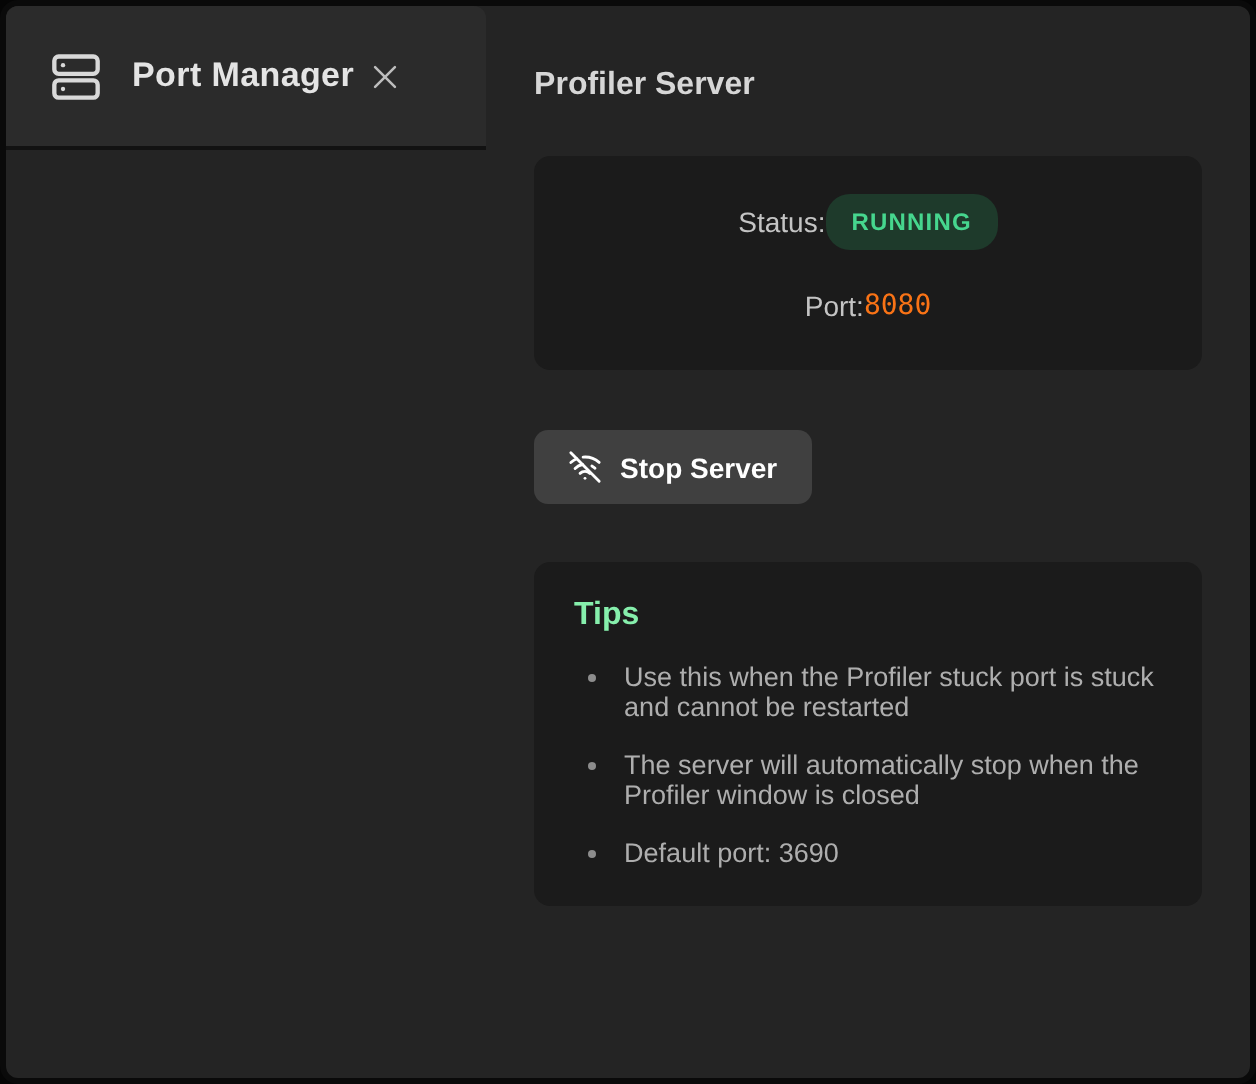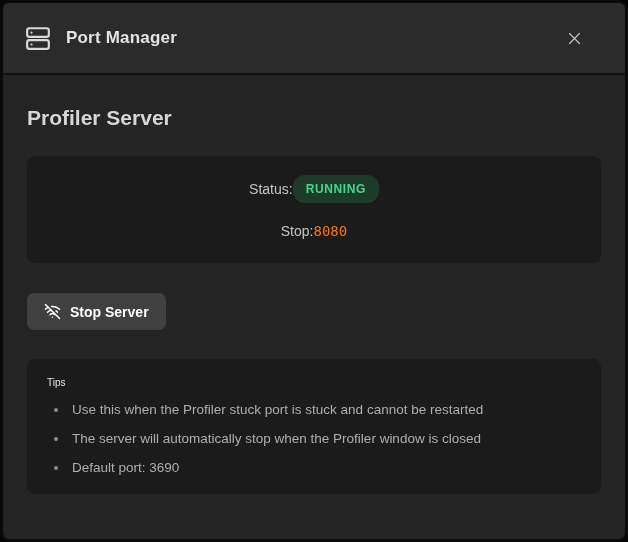--- a/index.html
+++ b/index.html
@@ -7,21 +7,21 @@
     width: 628px; height: 542px;
     background: #050505;
     font-family: "Liberation Sans", sans-serif;
     overflow: hidden;
   }
   .dialog {
     position: absolute; inset: 0;
     background: #242424;
     border: 3px solid #0a0a0a;
     border-radius: 9px;
-    display: flex; flex-direction: column;
+    display: flex; 
   }
   
   .titlebar {
     height: 72px;
     background: #2b2b2b;
     border-bottom: 2px solid #121212;
     border-radius: 6px 6px 0 0;
     display: flex; align-items: center;
     padding: 0 22px;
     flex: 0 0 auto;
@@ -47,21 +47,21 @@
     cursor: pointer;
     margin-right: 14px;
   }
   
   .content {
     flex: 1;
     padding: 0 24px;
   }
   .section-heading {
     margin-top: 31px;
-    font-size: 21px;
+    font-size: 16px;
     font-weight: bold;
     color: #d6d6d6;
   }
   .panel {
     background: #1b1b1b;
     border-radius: 8px;
   }
   .status-panel {
     margin-top: 26px;
     padding: 19px 20px;
@@ -107,23 +107,23 @@
   .stop-btn .bicon {
     width: 17px; height: 17px;
     display: inline-flex; align-items: center; justify-content: center;
   }
   
   .tips-panel {
     margin-top: 29px;
     padding: 18px 20px 19px 20px;
   }
   .tips-heading {
-    font-size: 10px;
-    font-weight: normal;
-    color: #e5e5e5;
+    font-size: 16px;
+    font-weight: bold;
+    color: #86efac;
   }
   .tips-list {
     margin-top: 14px;
     padding-left: 22px;
     list-style: disc;
   }
   .tips-list li {
     font-size: 13.5px;
     color: #aeaeae;
     margin-bottom: 14px;
@@ -161,21 +161,21 @@
   <div class="content">
 
     <h2 class="section-heading">Profiler Server</h2>
 
     <div class="panel status-panel">
       <div class="kv-row">
         <span class="kv-label">Status:</span>
         <span class="badge">RUNNING</span>
       </div>
       <div class="kv-row">
-        <span class="kv-label">Stop:</span>
+        <span class="kv-label">Port:</span>
         <span class="mono-value">8080</span>
       </div>
     </div>
 
     <button class="stop-btn">
       <span class="bicon">
         <svg width="17" height="17" viewBox="0 0 24 24" fill="none" stroke="currentColor" stroke-width="2" stroke-linecap="round" stroke-linejoin="round">
           <line x1="2" y1="2" x2="22" y2="22"></line>
           <path d="M8.5 16.5a5 5 0 0 1 7 0"></path>
           <path d="M2 8.82a15 15 0 0 1 4.17-2.65"></path>

